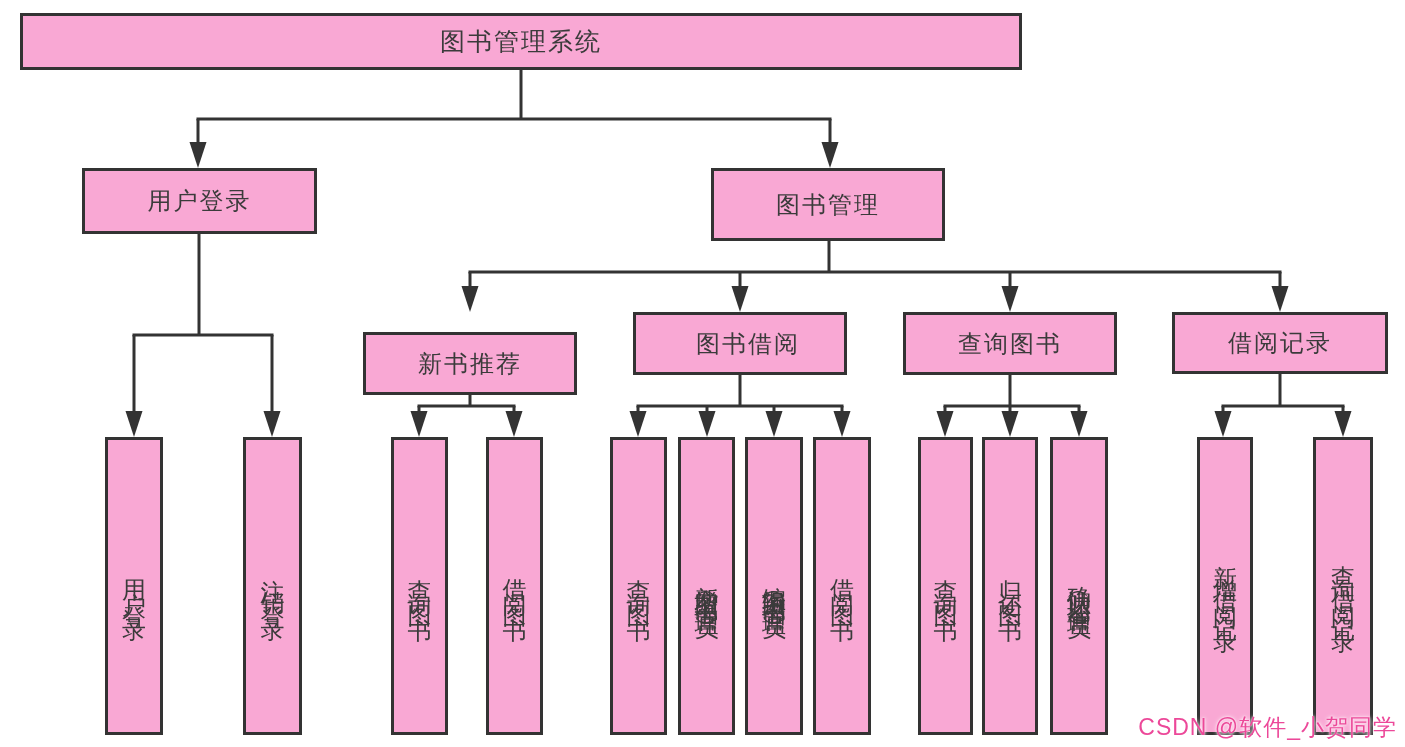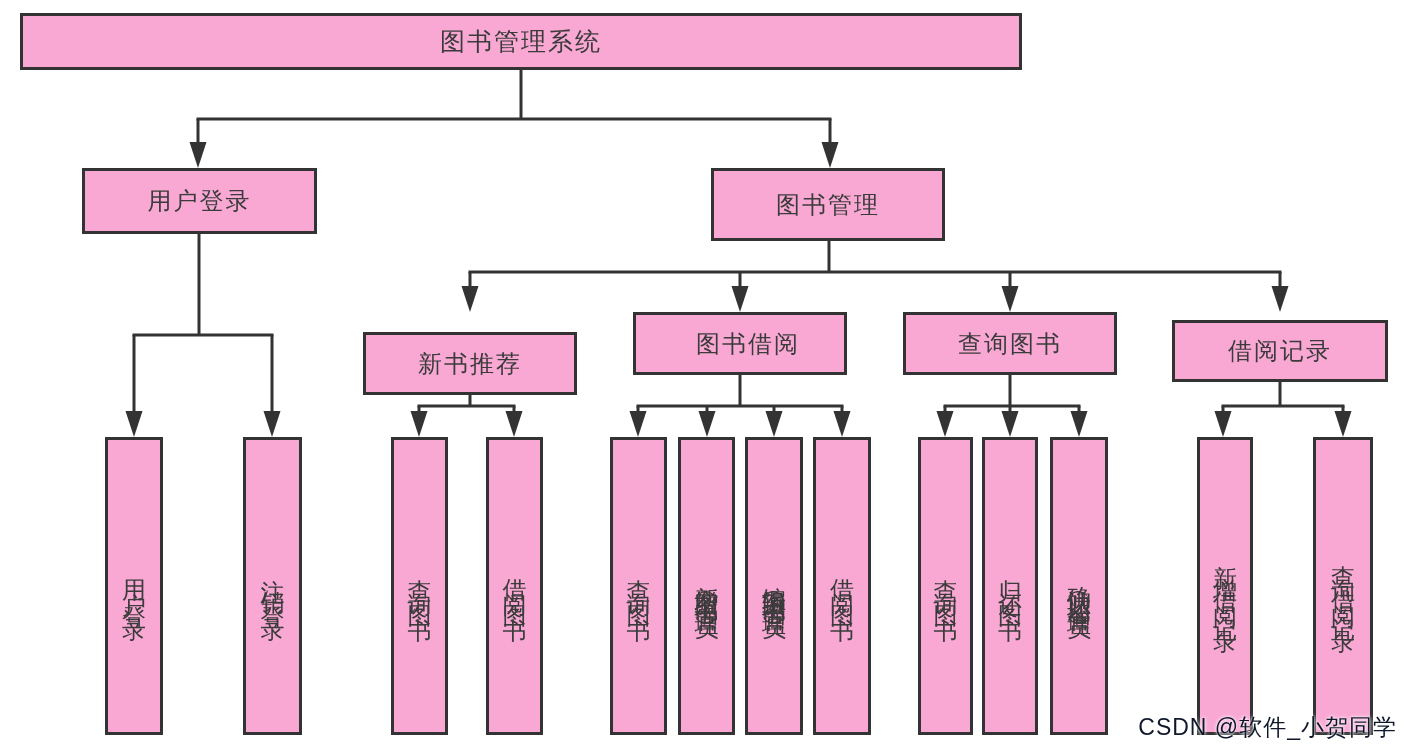--- a/index.html
+++ b/index.html
@@ -30,21 +30,21 @@
     text-orientation:mixed;
     font-size:24px;
     letter-spacing:0.55em;
     line-height:1;
   }
   .node.v .label.tight{letter-spacing:0.18em;}
   .watermark{
     position:absolute;
     right:8px;bottom:4px;
     font-size:23px;
-    color:#0f172a;
+    color:#ec4899;
     letter-spacing:1px;
     text-shadow:0 0 2px #ffffff,0 0 4px #ffffff;
     white-space:nowrap;
   }
 </style>
 </head>
 <body>
 
 <div class="canvas">
   <svg id="edges" viewBox="0 0 1405 747">
@@ -113,21 +113,21 @@
       </div>
       <div class="node" style="left: 363px; top: 312px; width: 214px; height: 63px; margin-top: 20px;">
         <span class="label">新书推荐</span>
       </div>
       <div class="node" style="left: 633px; top: 312px; width: 214px; height: 63px; padding-left: 16px;">
         <span class="label">图书借阅</span>
       </div>
       <div class="node" style="left: 903px; top: 312px; width: 214px; height: 63px;">
         <span class="label">查询图书</span>
       </div>
-      <div class="node" style="left: 1172px; top: 312px; width: 216px; height: 62px; margin-top: 8px;">
+      <div class="node" style="left: 1172px; top: 312px; width: 216px; height: 62px;">
         <span class="label">借阅记录</span>
       </div>
       <div class="node v" style="left: 105px; top: 437px; width: 58px; height: 298px;">
         <span class="label">用户登录</span>
       </div>
       <div class="node v" style="left: 243px; top: 437px; width: 59px; height: 298px;">
         <span class="label">注销登录</span>
       </div>
       <div class="node v" style="left: 391px; top: 437px; width: 57px; height: 298px;">
         <span class="label">查询图书</span>

